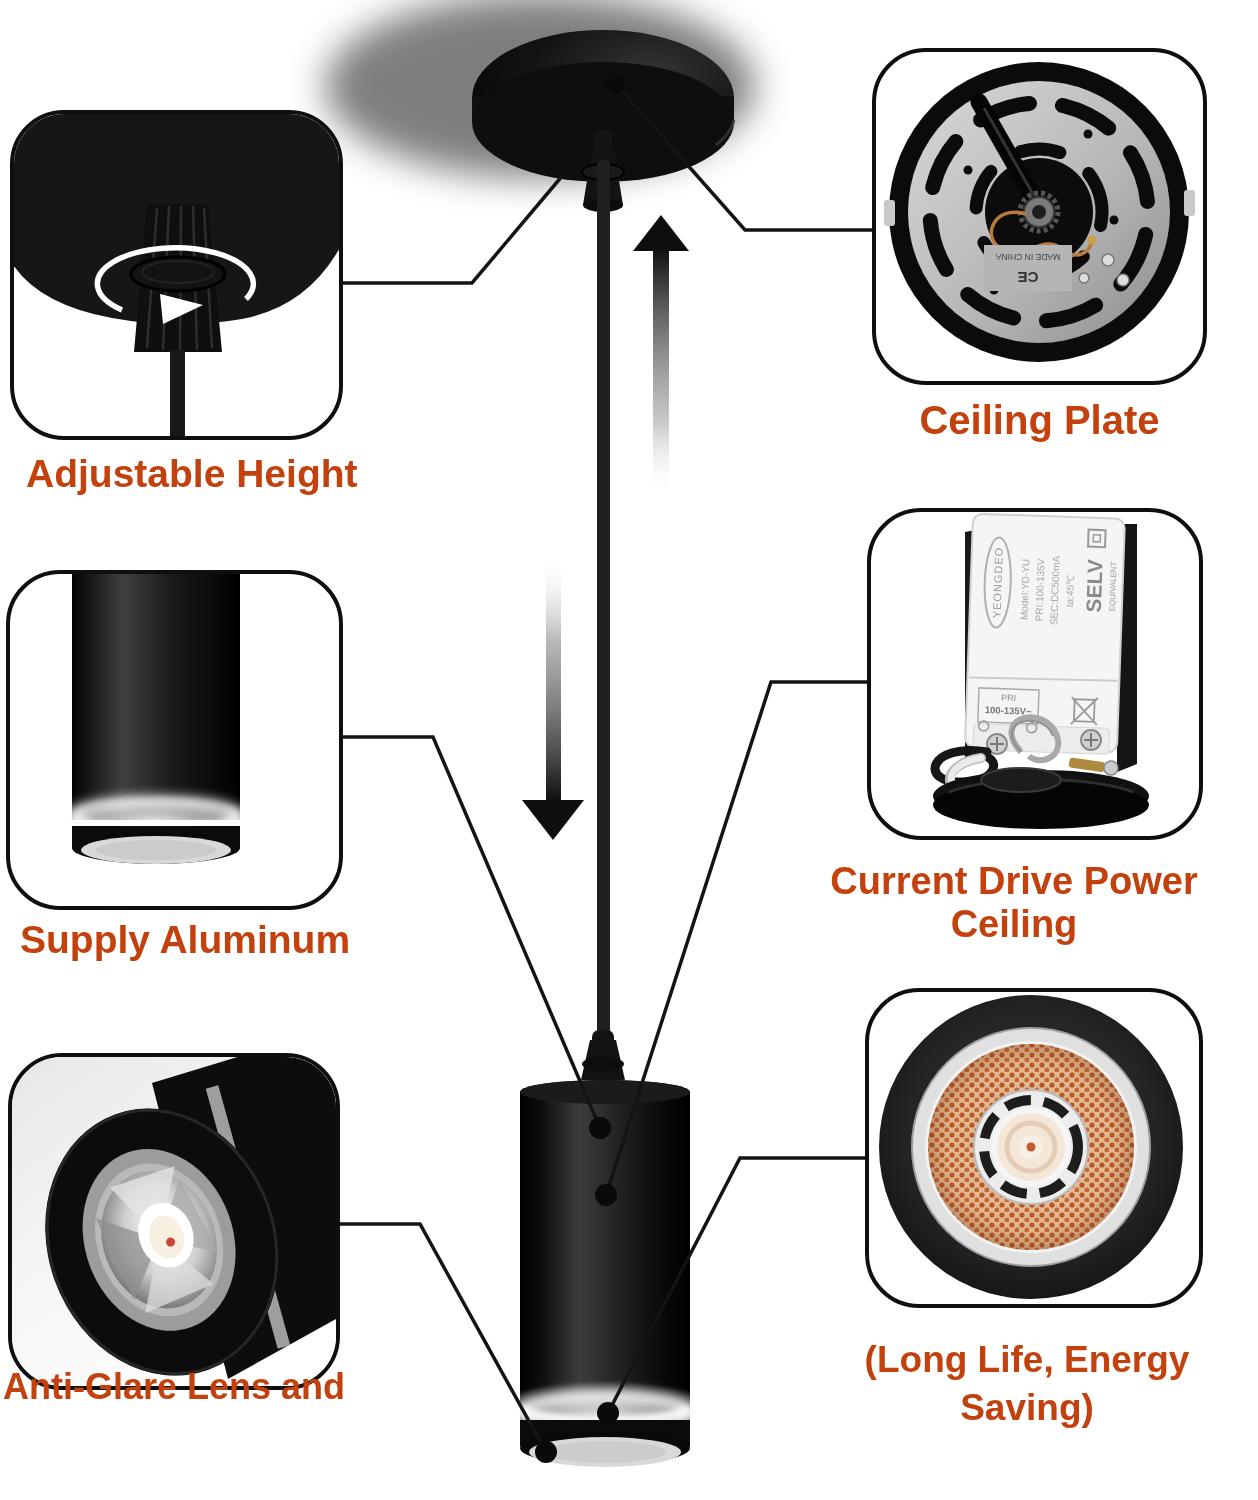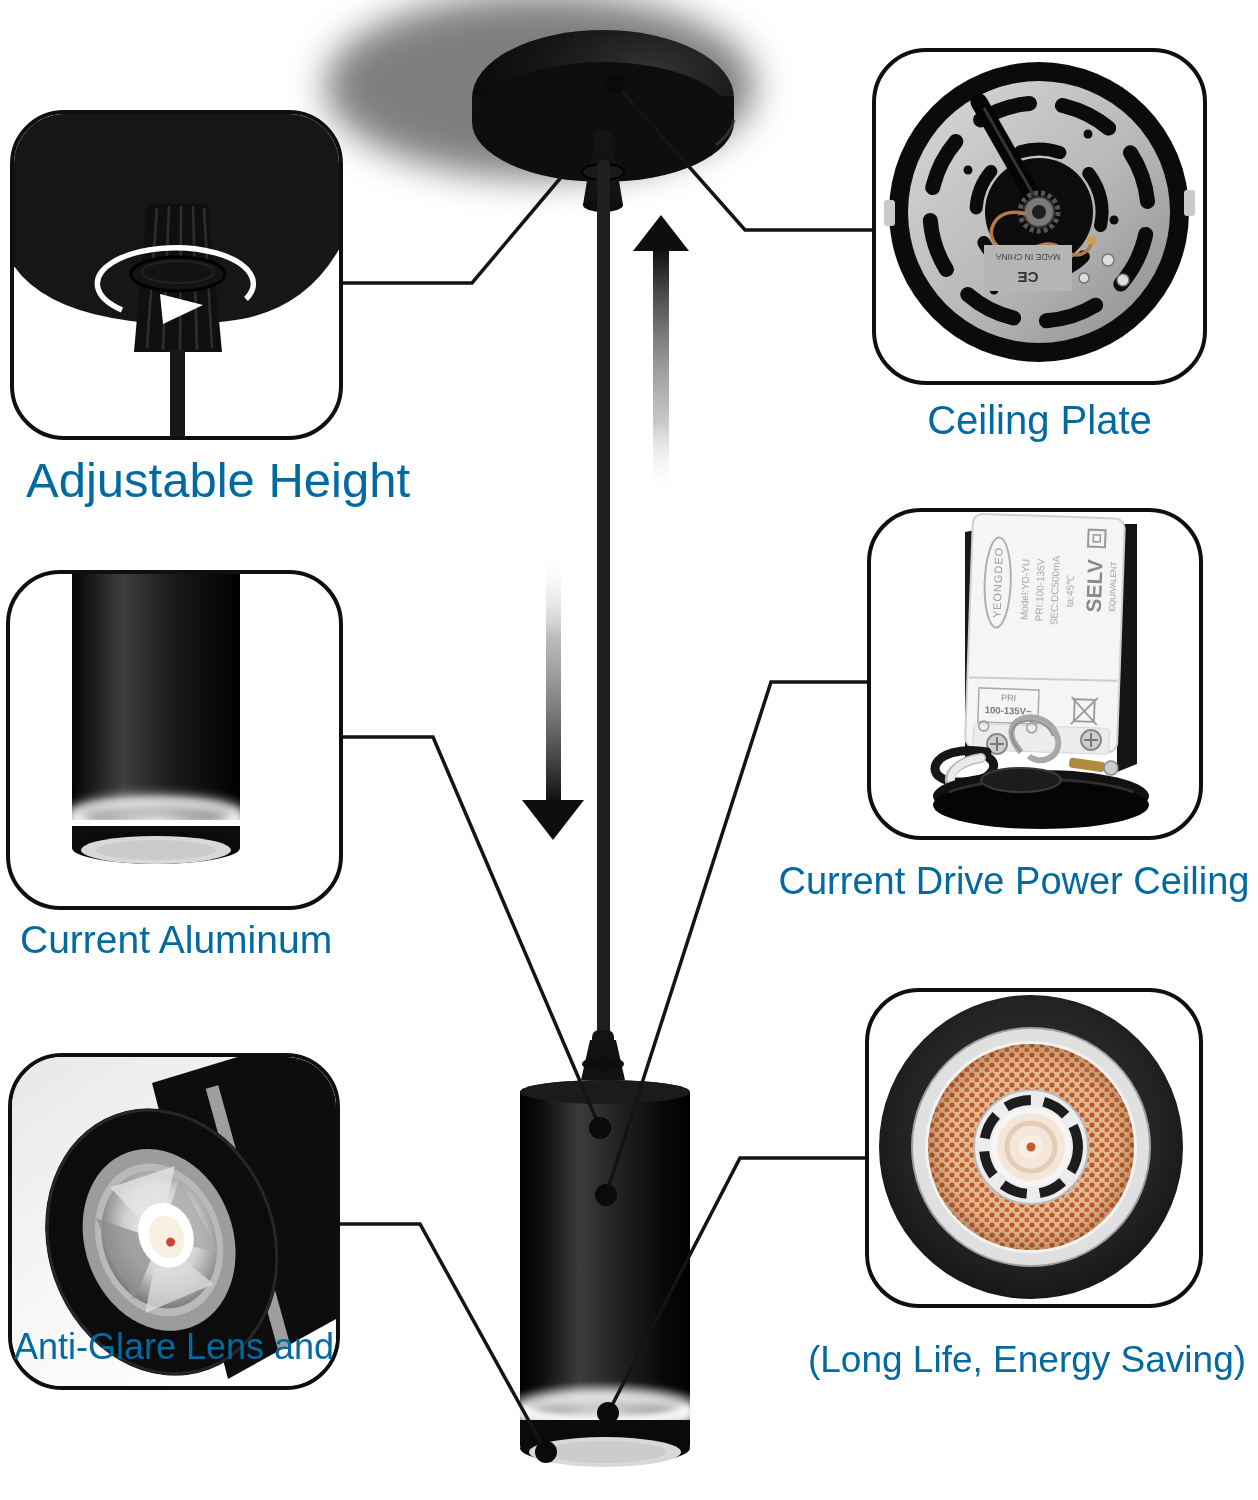--- a/index.html
+++ b/index.html
@@ -1,21 +1,21 @@
 <!DOCTYPE html>
 <html><head>
 <meta charset="utf-8">
 <style>
   html,body{margin:0;padding:0;background:#fff;}
   .canvas{position:relative;width:1258px;height:1500px;background:#ffffff;overflow:hidden;
           font-family:"Liberation Sans", sans-serif;}
   .layer{position:absolute;left:0;top:0;}
   .box{position:absolute;border:4px solid #0f0f0f;border-radius:54px;background:#fff;overflow:hidden;box-sizing:border-box;}
   .box svg{display:block;}
-  .lbl{position:absolute;font-weight:normal;color:#0369a1;white-space:nowrap;}
+  .lbl{position:absolute;font-weight:bold;color:#c2410c;white-space:nowrap;}
   .lbl.center{text-align:center;white-space:normal;}
 </style>
 </head>
 <body>
 
 <div class="canvas">
 
   <svg class="layer" width="1258" height="1500" viewBox="0 0 1258 1500">
     <defs>
       <filter id="b3" x="-60%" y="-60%" width="220%" height="220%">
@@ -137,21 +137,21 @@
         <ellipse cx="164" cy="160" rx="47" ry="17" fill="#131313" stroke="#000" stroke-width="3"></ellipse>
         <ellipse cx="164" cy="158" rx="36" ry="11" fill="none" stroke="#222" stroke-width="2"></ellipse>
         <rect x="156" y="236" width="15" height="90" fill="#181818"></rect>
       </g>
       <g>
         <path d="M 108 196 A 78 36 0 1 1 232 185" stroke="#ffffff" stroke-width="5.5" fill="none"></path>
         <polygon points="146,180 189,191 149,210" fill="#ffffff"></polygon>
       </g>
     </svg>
   </div>
-  <div class="lbl" style="left:26px;top:452px;font-size:49px;">Adjustable Height</div>
+  <div class="lbl" style="left:26px;top:452px;font-size:39px;">Adjustable Height</div>
 
   <div class="box" style="left:872px;top:48px;width:335px;height:337px;">
     <svg width="327" height="329" viewBox="0 0 327 329">
       <defs>
         <linearGradient id="plateGrad" x1="0" y1="0" x2="1" y2="1">
           <stop offset="0%" stop-color="#d8d8d8"></stop>
             <stop offset="55%" stop-color="#b8b8b8"></stop>
             <stop offset="100%" stop-color="#8c8c8c"></stop>
         </linearGradient>
       </defs>
@@ -213,21 +213,21 @@
       <rect x="62" y="-6" width="168" height="252" fill="url(#cylGrad)"></rect>
       <ellipse cx="146" cy="247" rx="106" ry="27" fill="url(#glowR2)" opacity="0.9"></ellipse>
       <ellipse cx="146" cy="243" rx="84" ry="15" fill="none" stroke="#ffffff" stroke-width="11" filter="url(#cb6)"></ellipse>
       <path d="M 63 247 A 84 15 0 0 0 229 247" stroke="#fafafa" stroke-width="9" fill="none" filter="url(#cb3)"></path>
       <rect x="62" y="252" width="168" height="22" fill="#0c0c0c"></rect>
       <ellipse cx="146" cy="274" rx="84" ry="16" fill="#0a0a0a"></ellipse>
       <ellipse cx="146" cy="276" rx="75" ry="14" fill="#d8d8d8"></ellipse>
       <ellipse cx="146" cy="276" rx="60" ry="10" fill="#cbcbcb"></ellipse>
     </svg>
   </div>
-  <div class="lbl" style="left:20px;top:918px;font-size:39px;">Current Aluminum</div>
+  <div class="lbl" style="left:20px;top:918px;font-size:39px;">Supply Aluminum</div>
 
   <div class="box" style="left:867px;top:508px;width:336px;height:332px;">
     <svg width="328" height="324" viewBox="0 0 328 324">
       <polygon points="246,12 266,12 266,252 246,260" fill="#151515"></polygon>
       <polygon points="94,20 104,18 104,242 94,248" fill="#191919"></polygon>
       <g transform="rotate(2 170 120)">
         <rect x="98" y="4" width="152" height="234" rx="10" fill="#f5f5f3" stroke="#d0d0d0" stroke-width="2"></rect>
         <line x1="100" y1="168" x2="248" y2="166" stroke="#cccccc" stroke-width="2"></line>
         <rect x="106" y="214" width="136" height="26" rx="4" fill="#ececea" stroke="#d5d5d5"></rect>
         <ellipse cx="125" cy="72" rx="13" ry="45" fill="none" stroke="#b0b0b0" stroke-width="2"></ellipse>
@@ -306,21 +306,21 @@
           <polygon points="148,182 188,118 120,116" fill="#e6e6e6"></polygon>
           <polygon points="148,182 200,214 188,132" fill="#a8a8a8"></polygon>
           <polygon points="148,182 110,246 184,242" fill="#dedede"></polygon>
         </g>
         <ellipse cx="156" cy="180" rx="27" ry="33" fill="#ffffff"></ellipse>
         <ellipse cx="156" cy="182" rx="17" ry="22" fill="#f7efdf"></ellipse>
         <circle cx="158" cy="188" r="4.5" fill="#cc4433"></circle>
       </g>
     </svg>
   </div>
-  <div class="lbl center" style="left:0px;top:1323px;width:348px;font-size:36px;line-height:47px;">
+  <div class="lbl center" style="left:0px;top:1363px;width:348px;font-size:36px;line-height:47px;">
     <div>Anti-Glare Lens and</div>
   </div>
 
   <div class="box" style="left:865px;top:988px;width:338px;height:320px;">
     <svg width="330" height="312" viewBox="0 0 330 312">
       <defs>
         <radialGradient id="ringG" cx="50%" cy="45%" r="60%">
           <stop offset="0%" stop-color="#3a3a3c"></stop>
             <stop offset="70%" stop-color="#232325"></stop>
             <stop offset="100%" stop-color="#121214"></stop>

